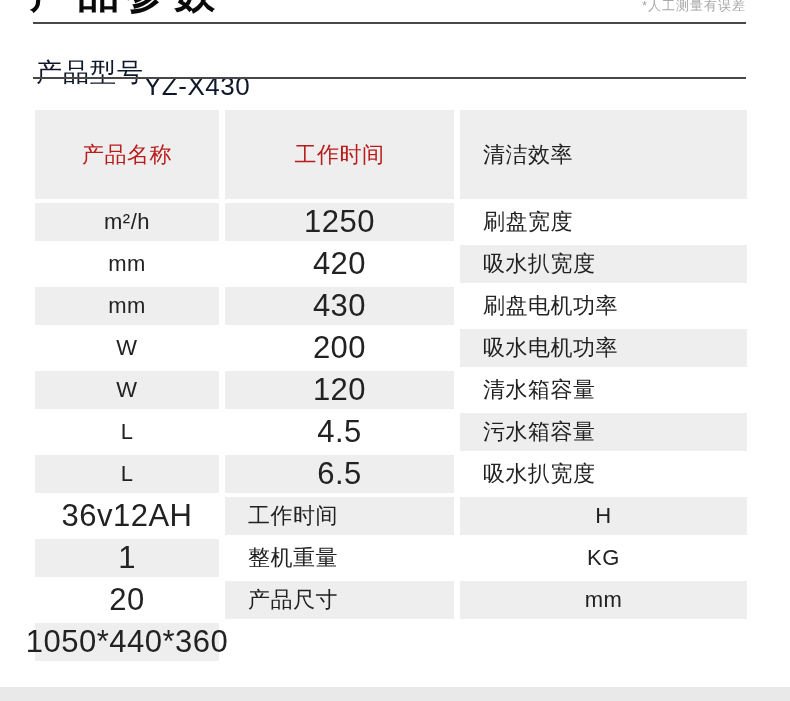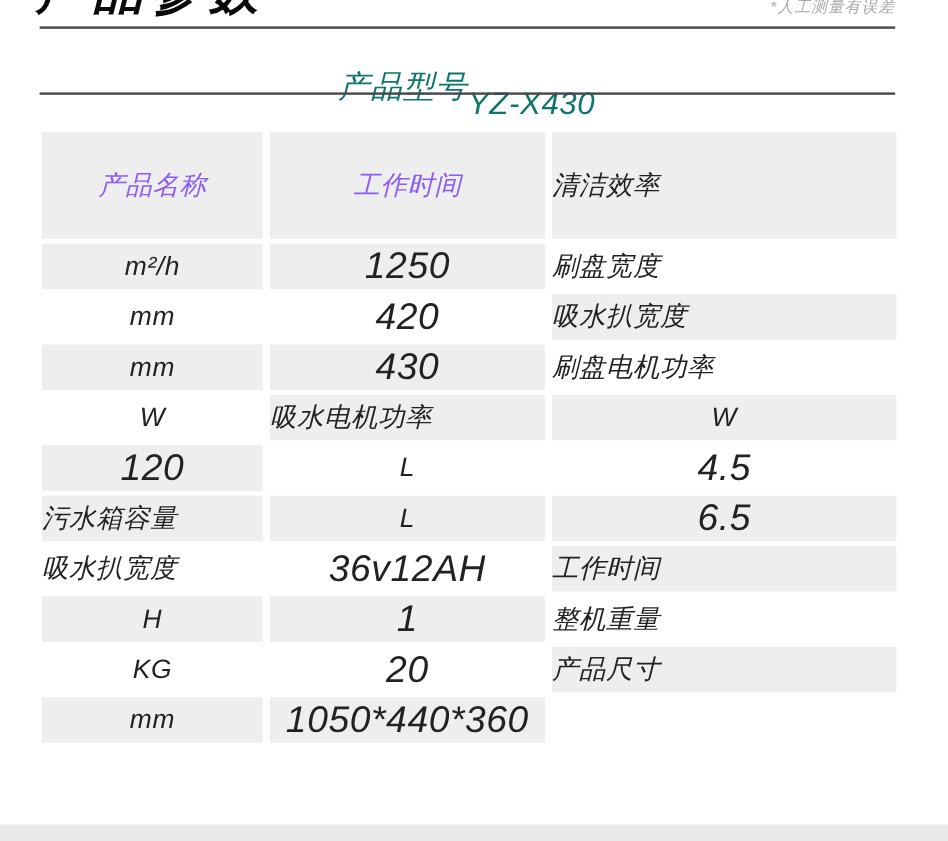--- a/index.html
+++ b/index.html
@@ -4,58 +4,58 @@
 <style>
   * { margin: 0; padding: 0; box-sizing: border-box; }
   html, body {
     width: 790px; height: 701px;
     background: #ffffff;
     overflow: hidden;
     font-family: "Liberation Sans", "DejaVu Sans", sans-serif;
     color: #1f1f1f;
     position: relative;
   }
-  .stage { position: absolute; left: 0; top: 0; width: 790px; height: 701px; overflow: hidden; font-style: italic; }
+  .stage { position: absolute; left: 0; top: 0; width: 790px; height: 701px; overflow: hidden; }
 
   .big-title {
     position: absolute; left: 30px; top: -27px;
     font-size: 41px; font-weight: bold; color: #0a0a0a;
     letter-spacing: 7px; line-height: 1; white-space: nowrap;
   }
   .note {
     position: absolute; right: 44px; top: -3px;
     font-size: 13px; color: #a8a8a8; letter-spacing: 1px; white-space: nowrap;
   }
   .rule { position: absolute; left: 33px; width: 713px; height: 2px; background: #484848; }
   .rule-top { top: 22px; }
   .rule-bottom { top: 77px; }
 
   .model-row {
     position: absolute; left: 36px; top: 42px; width: 706px;
-    display: flex; justify-content: center; align-items: center;
-    font-size: 26px; color: #0f766e;
+    display: flex; justify-content: flex-start; align-items: center;
+    font-size: 26px; color: #0f172a;
   }
   .model-row .model-label { letter-spacing: 1px; }
   .model-row .model-value { letter-spacing: 0.5px; margin-top: 29px; }
 
   .spec-table {
     position: absolute; left: 35px; top: 110px; width: 712px;
     display: grid;
     grid-template-columns: 184px 229px 287px;
     grid-template-rows: 89px repeat(11, 38px);
     gap: 4px 6px;
   }
   .cell {
     display: flex; align-items: center; justify-content: center;
     font-size: 22px; color: #222; letter-spacing: 0.5px;
     white-space: nowrap;
   }
   .cell.gray { background: #eeeeee; }
-  .cell.name { justify-content: flex-start; }
-  .cell.head { font-size: 22px; color: #8b5cf6; justify-content: center; padding-left: 0; }
+  .cell.name { justify-content: flex-start; padding-left: 23px; }
+  .cell.head { font-size: 22px; color: #b91c1c; justify-content: center; padding-left: 0; }
   .cell.value { font-size: 31px; }
 
   .bottom-bar {
     position: absolute; left: 0; top: 687px; width: 790px; height: 14px;
     background: #e9e9e9;
   }
 </style>
 </head>
 <body>
 
@@ -85,25 +85,27 @@
     <div class="cell name">刷盘宽度</div>
     <div class="cell unit">mm</div>
     <div class="cell value">420</div>
 
     <div class="cell gray name">吸水扒宽度</div>
     <div class="cell gray unit">mm</div>
     <div class="cell gray value">430</div>
 
     <div class="cell name">刷盘电机功率</div>
     <div class="cell unit">W</div>
+    <div class="cell value">200</div>
 
     <div class="cell gray name">吸水电机功率</div>
     <div class="cell gray unit">W</div>
     <div class="cell gray value">120</div>
 
+    <div class="cell name">清水箱容量</div>
     <div class="cell unit">L</div>
     <div class="cell value">4.5</div>
 
     <div class="cell gray name">污水箱容量</div>
     <div class="cell gray unit">L</div>
     <div class="cell gray value">6.5</div>
 
     <div class="cell name">吸水扒宽度</div>
     <div class="cell value">36v12AH</div>
 

